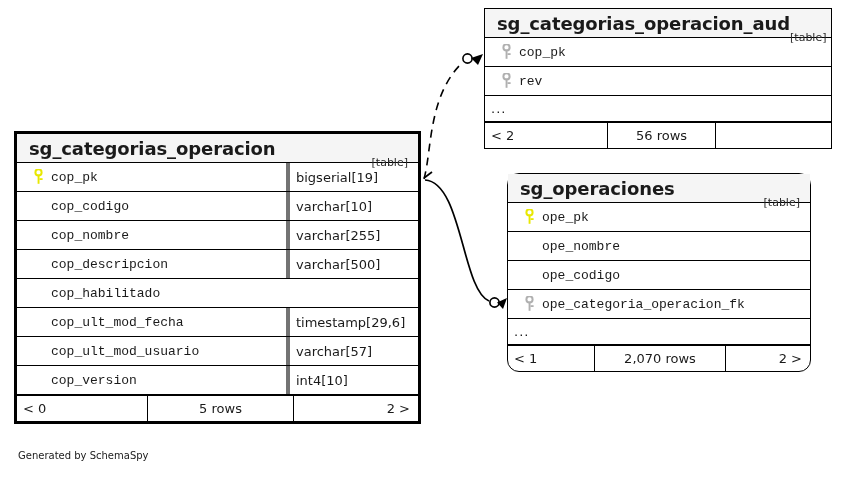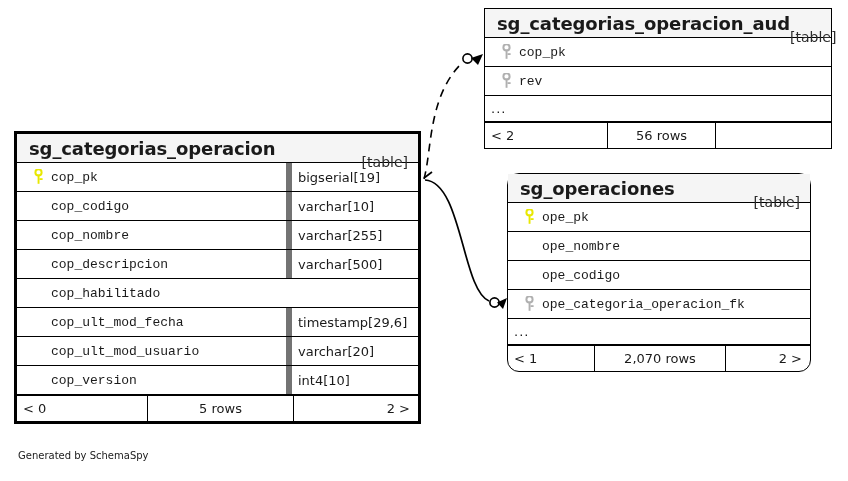--- a/index.html
+++ b/index.html
@@ -52,21 +52,21 @@
     height: 29px;
     padding: 0 10px 0 12px;
   }
   .tbl-name {
     font-weight: bold;
     font-size: 18px;
     letter-spacing: -0.1px;
     white-space: nowrap;
   }
   .tbl-kind {
-    font-size: 14px;
+    font-size: 11px;
     color: #2b2b2b;
     white-space: nowrap;
     margin-top: 28px;
   }
 
   .tbl-row {
     display: flex;
     align-items: stretch;
     border-bottom: 1px solid #000000;
     box-sizing: border-box;
@@ -83,21 +83,21 @@
     font-size: 13px;
     white-space: nowrap;
     overflow: hidden;
     font-family: Liberation Mono, monospace;
   }
   .col-type {
     display: flex;
     align-items: center;
     flex: 0 0 auto;
     box-sizing: border-box;
-    border-left: 6px solid #737373;
+    border-left: 4px solid #737373;
     padding-left: 6px;
     font-size: 13px;
     white-space: nowrap;
   }
 
   
   .keyslot {
     flex: 0 0 auto;
     width: 26px;
     display: flex;
@@ -254,21 +254,21 @@
         <span>cop_ult_mod_fecha</span>
       </span>
       <span class="col-type">timestamp[29,6]</span>
     </div>
 
     <div class="tbl-row">
       <span class="col-name">
         <span class="keyslot"></span>
         <span>cop_ult_mod_usuario</span>
       </span>
-      <span class="col-type">varchar[20]</span>
+      <span class="col-type">varchar[57]</span>
     </div>
 
     <div class="tbl-row">
       <span class="col-name">
         <span class="keyslot"></span>
         <span>cop_version</span>
       </span>
       <span class="col-type">int4[10]</span>
     </div>
 

